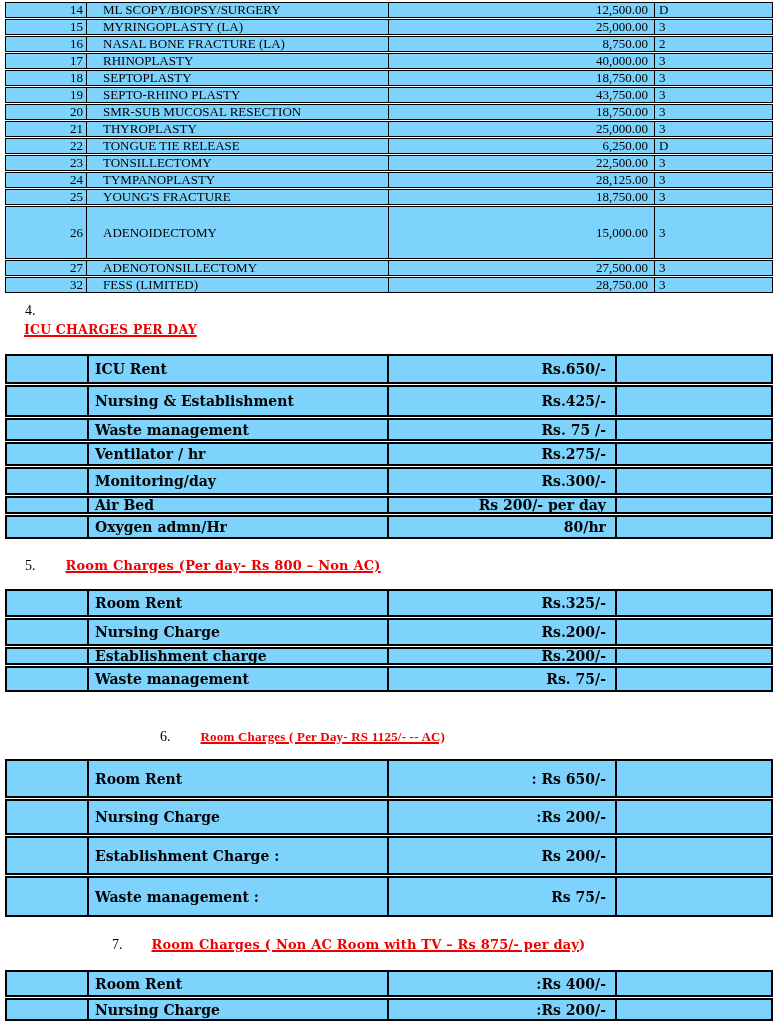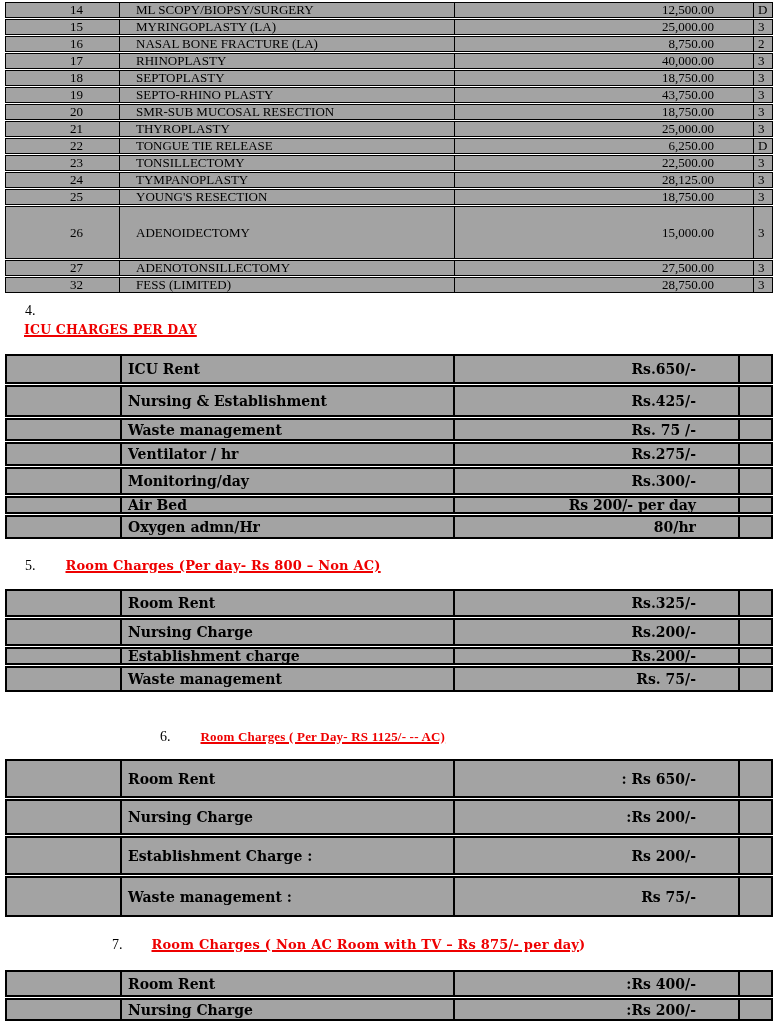--- a/index.html
+++ b/index.html
@@ -9,38 +9,38 @@
     width: 777px;
     height: 1024px;
     background: #ffffff;
     overflow: hidden;
     font-family: "Liberation Serif", serif;
     color: #000;
   }
 
   
   .tbl { margin-left: 5px; width: 768px; display: flex; flex-direction: column; }
-  .row { display: flex; align-items: center; background: #a3a3a3; gap: 33px; }
+  .row { display: flex; align-items: center; background: #7dd3fc; }
   .cell { height: 100%; display: flex; align-items: center; overflow: hidden; white-space: nowrap; }
 
   
   .proc { margin-top: 2px; gap: 1px; font-family: "Liberation Serif", serif; font-size: 13px; }
   .proc .row { border: 1px solid #000; height: 16px; }
   .proc .row:nth-child(13) { height: 53px; }   
   .proc .c1 { width: 80px;  justify-content: flex-end; padding-right: 3px; }
   .proc .c2 { width: 302px; border-left: 1px solid #000; padding-left: 16px; }
   .proc .c3 { width: 266px; border-left: 1px solid #000; justify-content: flex-end; padding-right: 6px; }
   .proc .c4 { flex: 1;      border-left: 1px solid #000; padding-left: 4px; }
 
   
   .charge { gap: 1px; font-family: "DejaVu Serif", serif; font-weight: bold; font-size: 14px; border-radius: 10px; }
   .charge .row { border: 2px solid #000; }
   .charge .c1 { width: 80px; }
   .charge .c2 { width: 300px; border-left: 2px solid #000; padding-left: 6px; }
-  .charge .c3 { width: 252px; border-left: 2px solid #000; justify-content: flex-end; padding-right: 9px; }
+  .charge .c3 { width: 228px; border-left: 2px solid #000; justify-content: flex-end; padding-right: 9px; }
   .charge .c4 { flex: 1;      border-left: 2px solid #000; }
 
   .t-icu { margin-top: 16px; }
   .t-icu .row:nth-child(1) { height: 30px; }
   .t-icu .row:nth-child(2) { height: 32px; }
   .t-icu .row:nth-child(3) { height: 23px; }
   .t-icu .row:nth-child(4) { height: 24px; }
   .t-icu .row:nth-child(5) { height: 28px; }
   .t-icu .row:nth-child(6) { height: 18px; }
   .t-icu .row:nth-child(7) { height: 24px; }
@@ -159,21 +159,21 @@
       <div class="cell c4">3</div>
     </div>
       <div class="row">
       <div class="cell c1">24</div>
       <div class="cell c2">TYMPANOPLASTY</div>
       <div class="cell c3">28,125.00</div>
       <div class="cell c4">3</div>
     </div>
       <div class="row">
       <div class="cell c1">25</div>
-      <div class="cell c2">YOUNG'S RESECTION</div>
+      <div class="cell c2">YOUNG'S FRACTURE</div>
       <div class="cell c3">18,750.00</div>
       <div class="cell c4">3</div>
     </div>
       <div class="row">
       <div class="cell c1">26</div>
       <div class="cell c2">ADENOIDECTOMY</div>
       <div class="cell c3">15,000.00</div>
       <div class="cell c4">3</div>
     </div>
       <div class="row">

